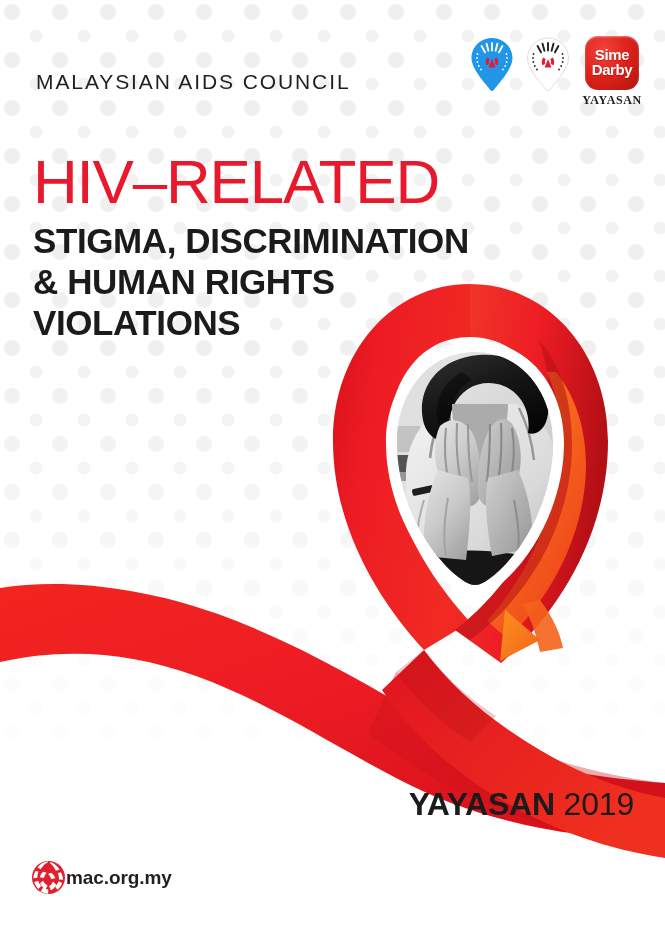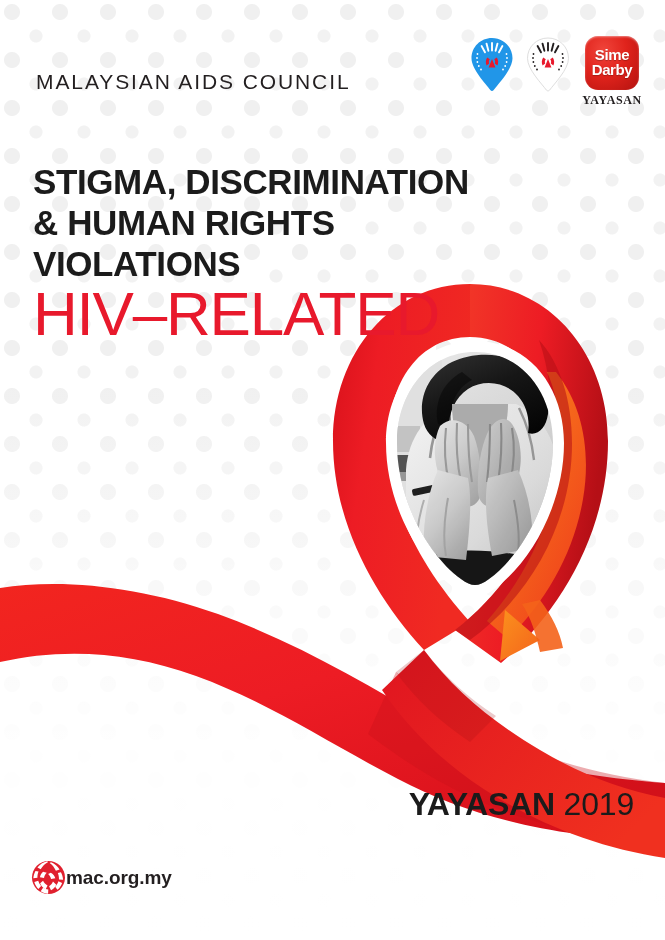--- a/index.html
+++ b/index.html
@@ -395,26 +395,26 @@
       <div class="sime-badge">
         <span>Sime</span>
         <span>Darby</span>
       </div>
       <div class="yayasan">YAYASAN</div>
     </div>
 
   </div>
 
   <div id="title-block">
+    <div id="title-main">HIV–RELATED</div>
     <div id="title-sub">
       <div class="title-sub-line">STIGMA, DISCRIMINATION</div>
       <div class="title-sub-line">&amp; HUMAN RIGHTS</div>
       <div class="title-sub-line">VIOLATIONS</div>
     </div>
-    <div id="title-main">HIV–RELATED</div>
   </div>
 
   <div id="report-label">
     <span id="report-word">YAYASAN</span><span>&nbsp;</span><span id="report-year">2019</span>
   </div>
 
   <div id="footer-brand">
     <svg id="mac-globe" viewBox="0 0 36 36" xmlns="http://www.w3.org/2000/svg">
       <circle cx="18" cy="18" r="17" fill="#e0202e"></circle>
       <g fill="#ffffff">

